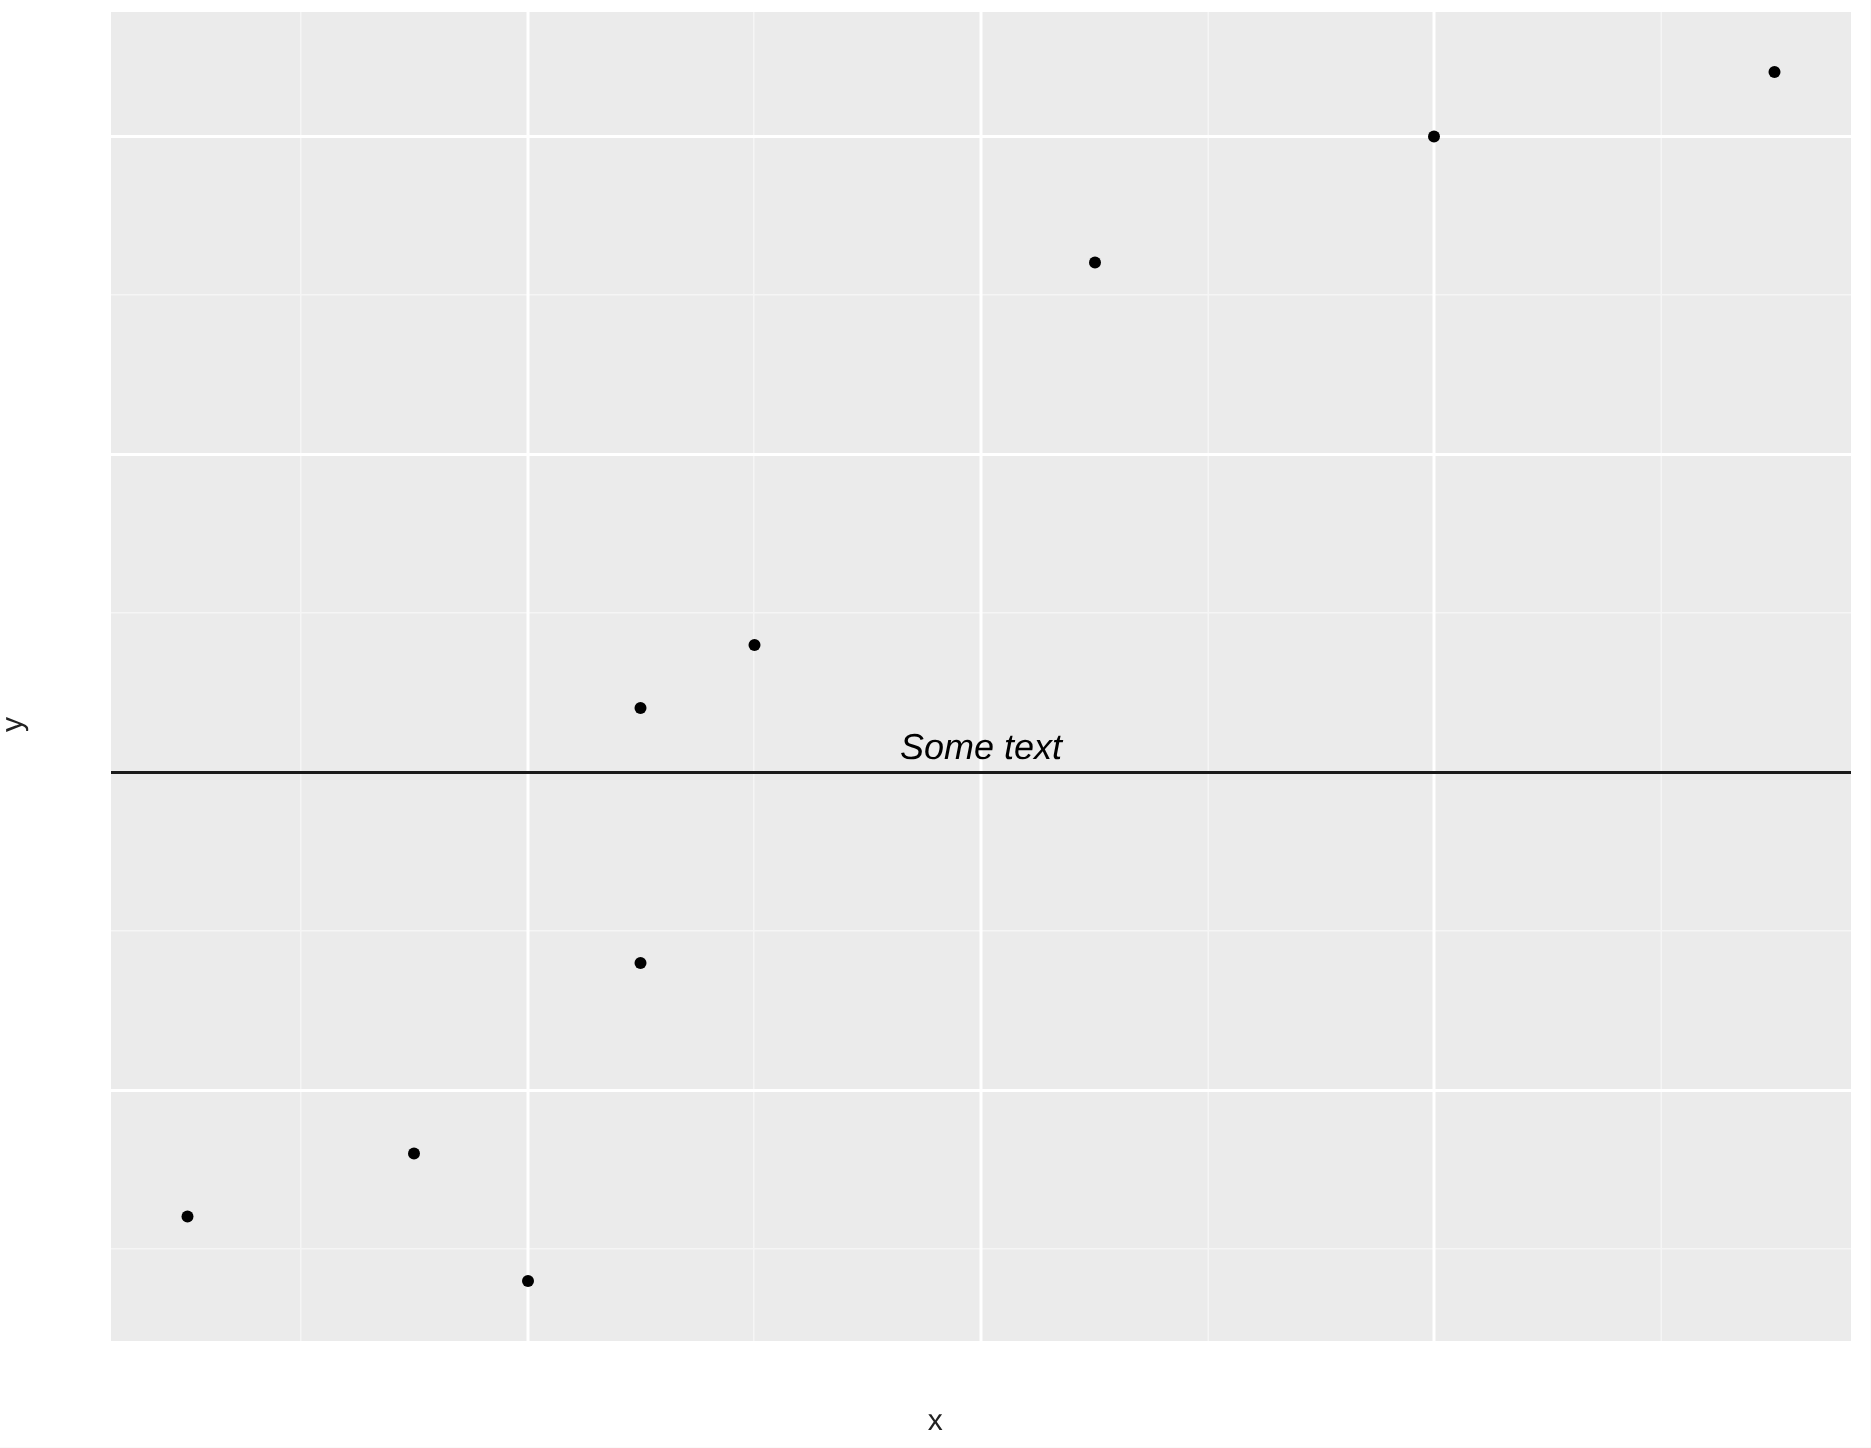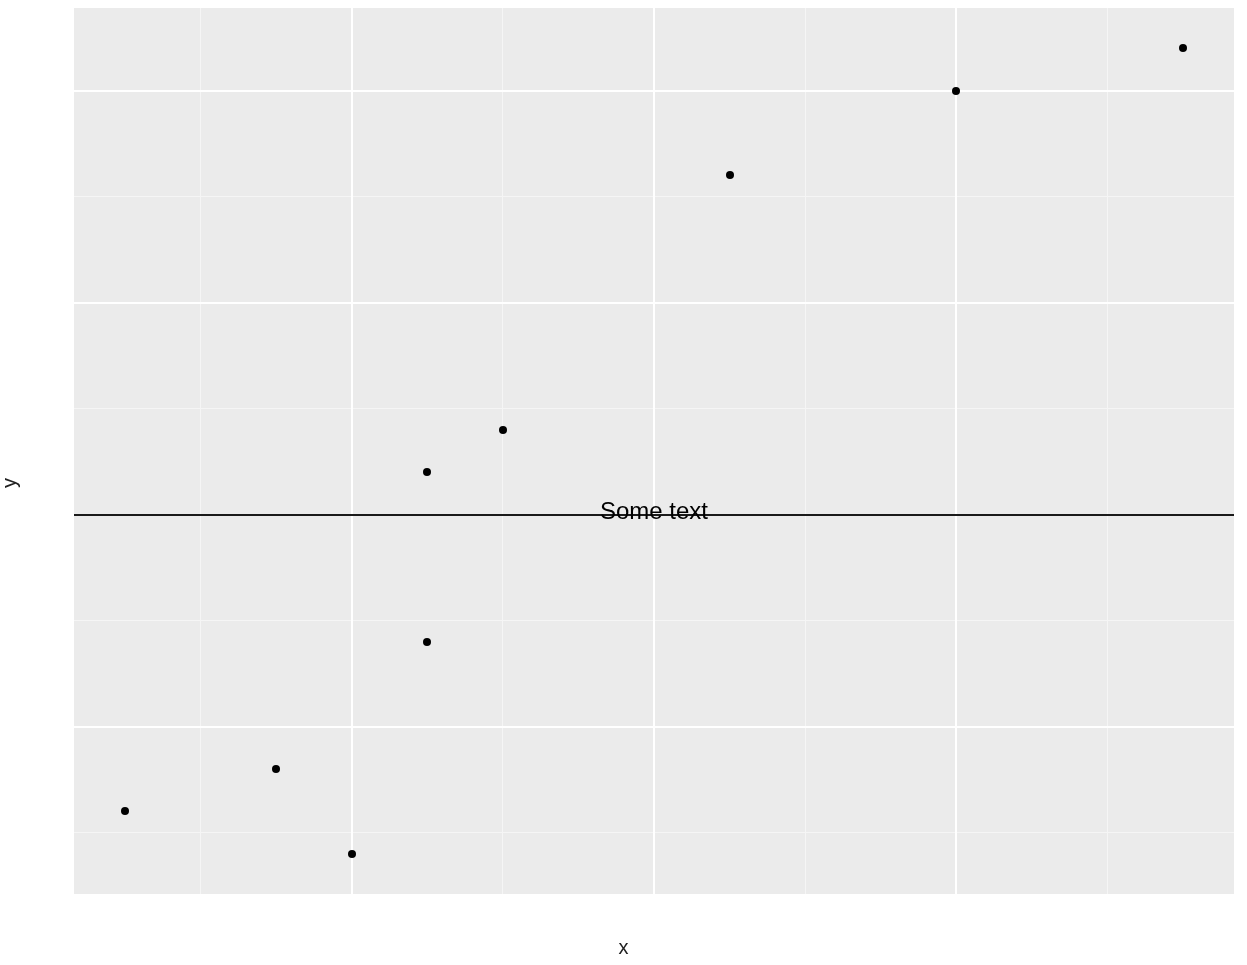--- a/index.html
+++ b/index.html
@@ -91,21 +91,21 @@
       <div class="grid-minor-h" style="top: 400.108px;"></div>
       <div class="grid-minor-h" style="top: 188.146px;"></div>
       <div class="grid-major-v" style="left: 276.523px;"></div>
       <div class="grid-major-v" style="left: 579px;"></div>
       <div class="grid-major-v" style="left: 881.477px;"></div>
       <div class="grid-major-h" style="top: 717.55px;"></div>
       <div class="grid-major-h" style="top: 505.589px;"></div>
       <div class="grid-major-h" style="top: 293.627px;"></div>
       <div class="grid-major-h" style="top: 81.6651px;"></div>
       <div class="hline" style="top: 505.589px;"></div>
-      <div class="annotation" style="left: 580px; top: 517px;">Some text</div>
+      <div class="annotation" style="left: 580px; top: 505px; font-style: italic;">Some text</div>
       <div class="point" style="left: 50.6649px; top: 803.335px;"></div>
       <div class="point" style="left: 201.904px; top: 760.943px;"></div>
       <div class="point" style="left: 277.523px; top: 845.727px;"></div>
       <div class="point" style="left: 353.142px; top: 633.766px;"></div>
       <div class="point" style="left: 353.142px; top: 464.196px;"></div>
       <div class="point" style="left: 428.761px; top: 421.804px;"></div>
       <div class="point" style="left: 655.619px; top: 167.45px;"></div>
       <div class="point" style="left: 882.477px; top: 82.6651px;"></div>
       <div class="point" style="left: 1109.34px; top: 40.2727px;"></div>
     </div>

